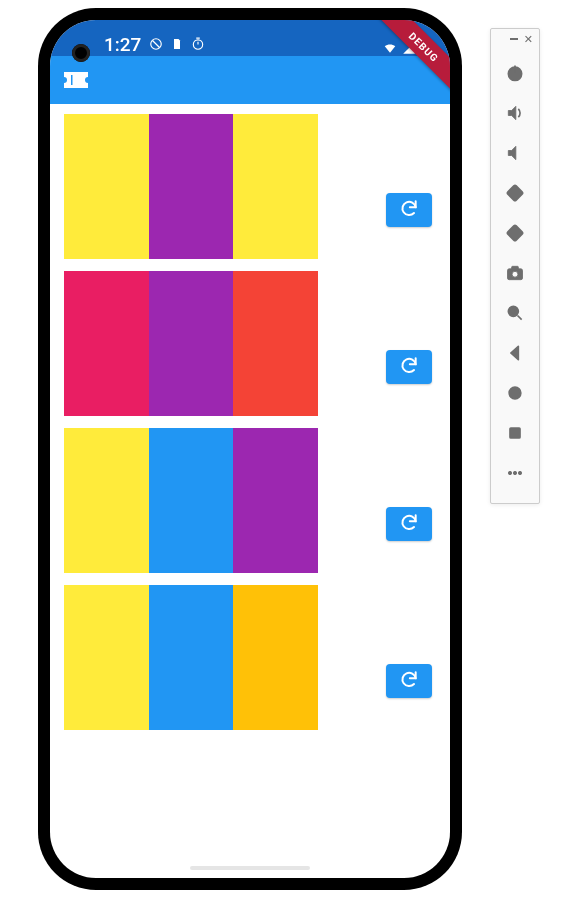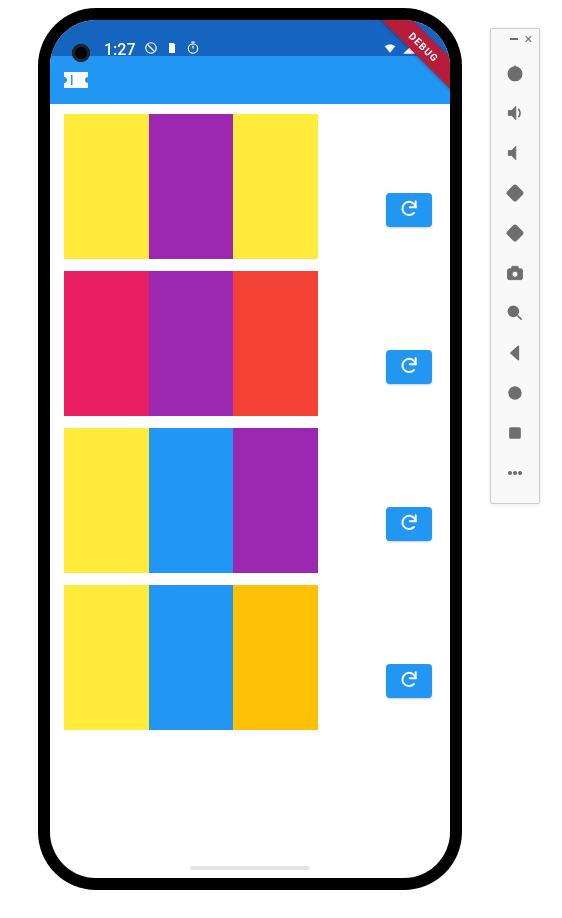--- a/index.html
+++ b/index.html
@@ -67,23 +67,23 @@
     background:#e5e5e5;
     border-radius:2px;
     z-index:20;
   }
   
   .status-bar{
     height:36px;
     background:var(--blue-dark);
     color:#fff;
     display:flex;
-    align-items:flex-start;
+    align-items:flex-end;
     padding:20px 20px 0 54px;
-    font-size:16px;
+    font-size:19px;
     font-weight:500;
     box-sizing:border-box;
   }
   .status-left{display:flex;align-items:center;gap:8px;flex:1;}
   .status-right{display:flex;align-items:center;gap:4px;}
   .wifi-icon,.signal-icon,.battery-icon{display:inline-flex;}
   
   .debug-ribbon{
     position:absolute;
     top:16px;

